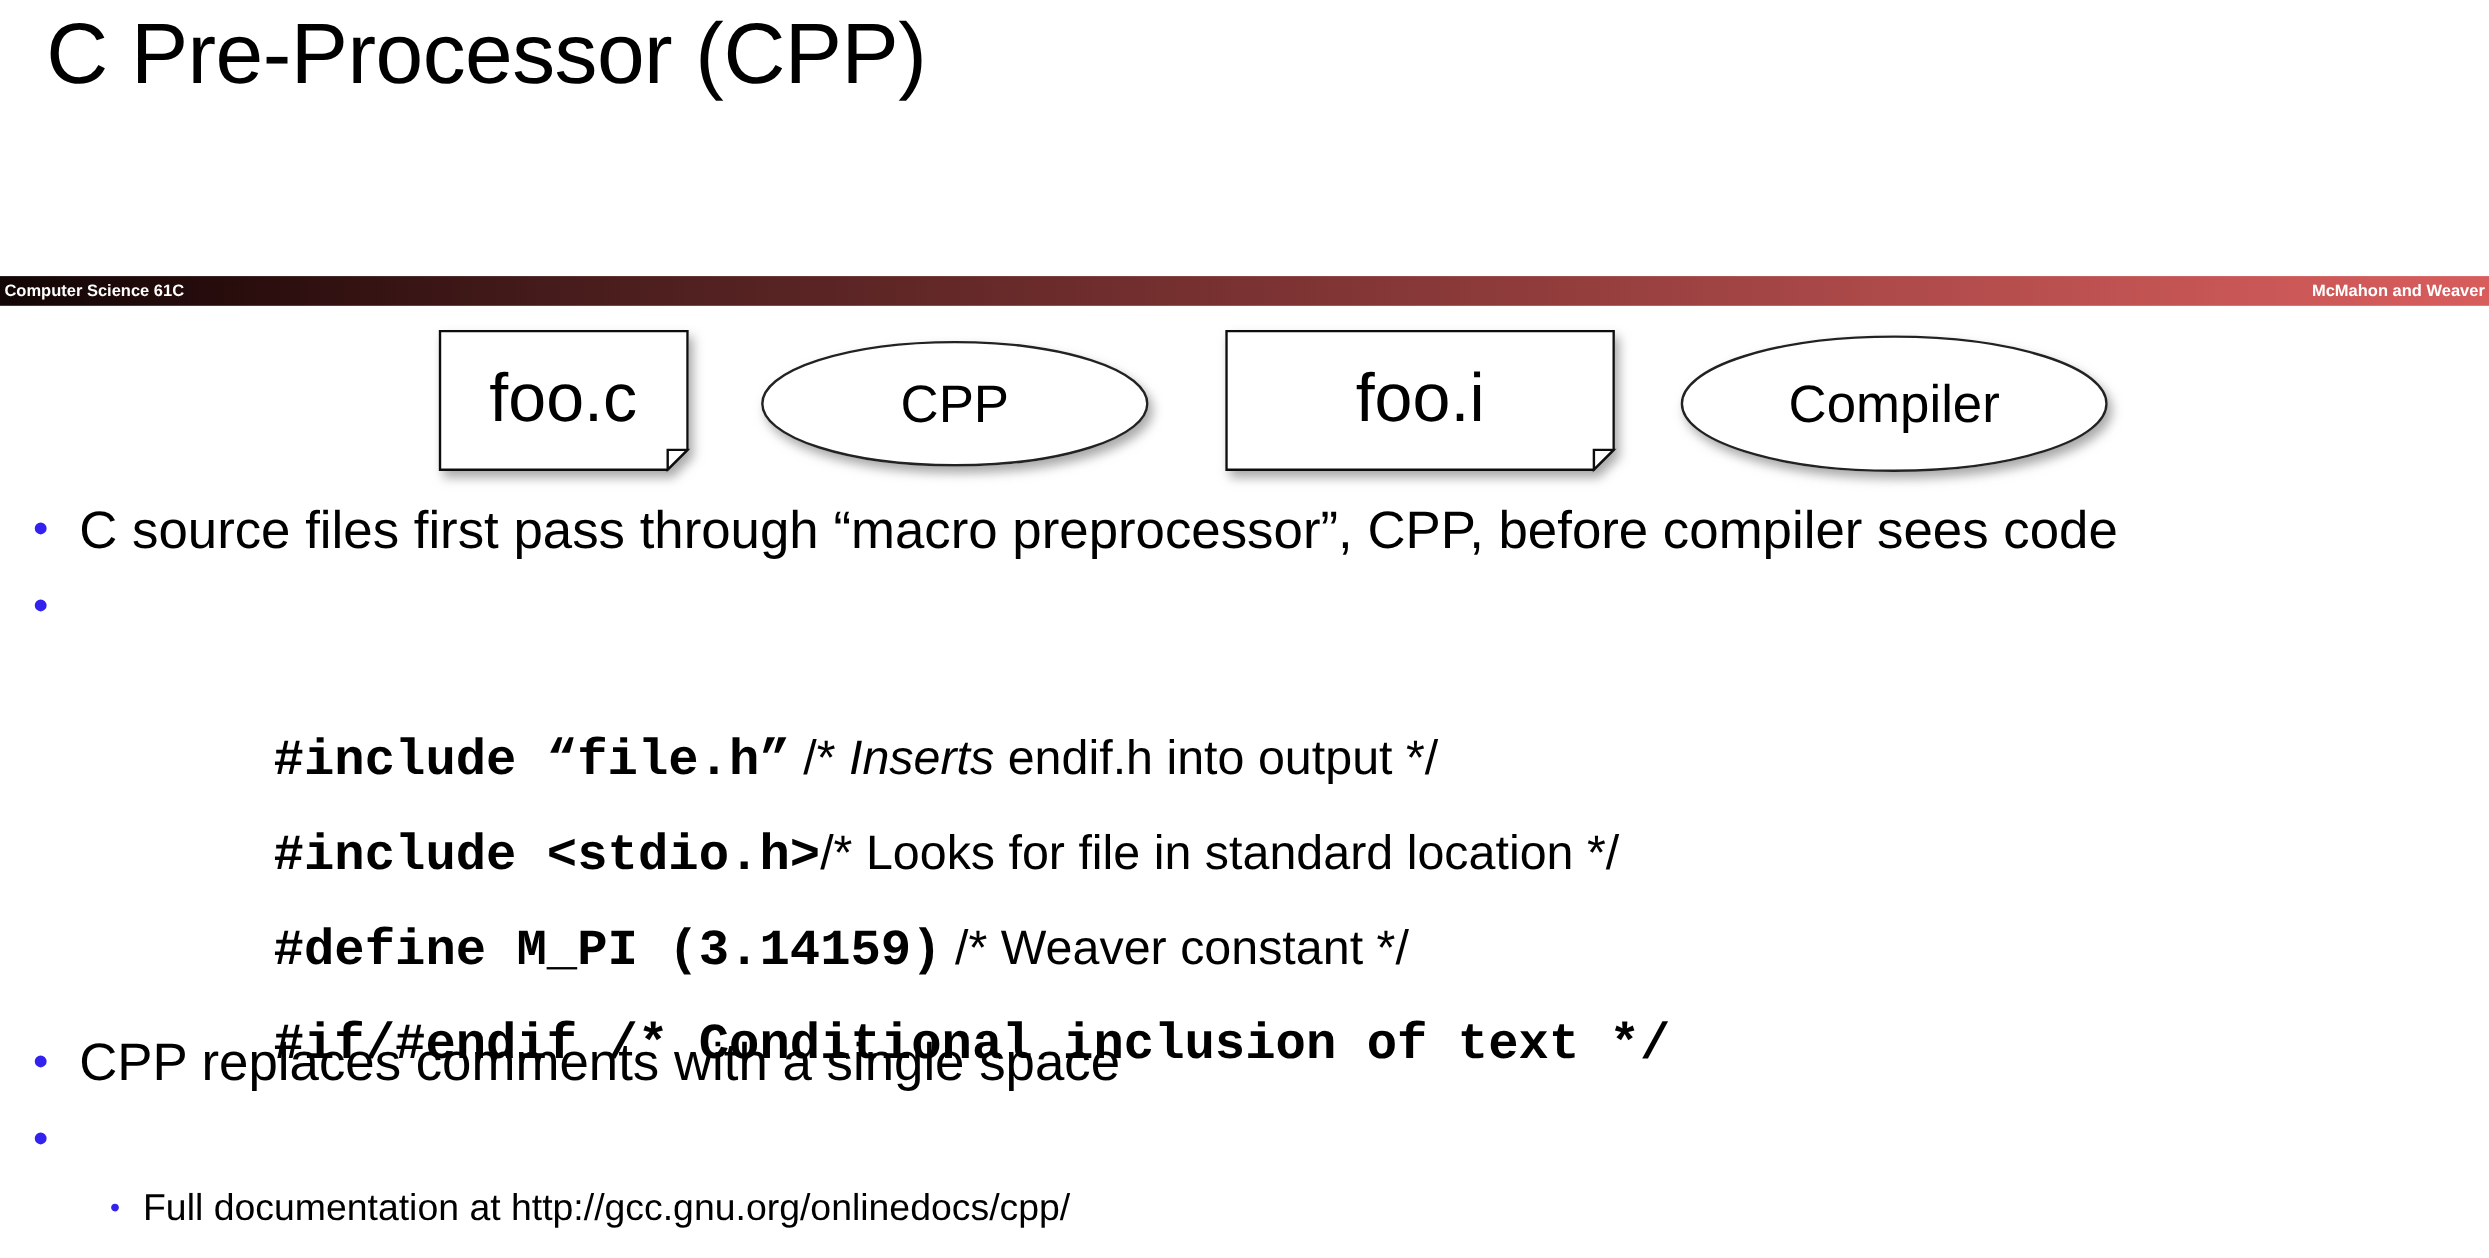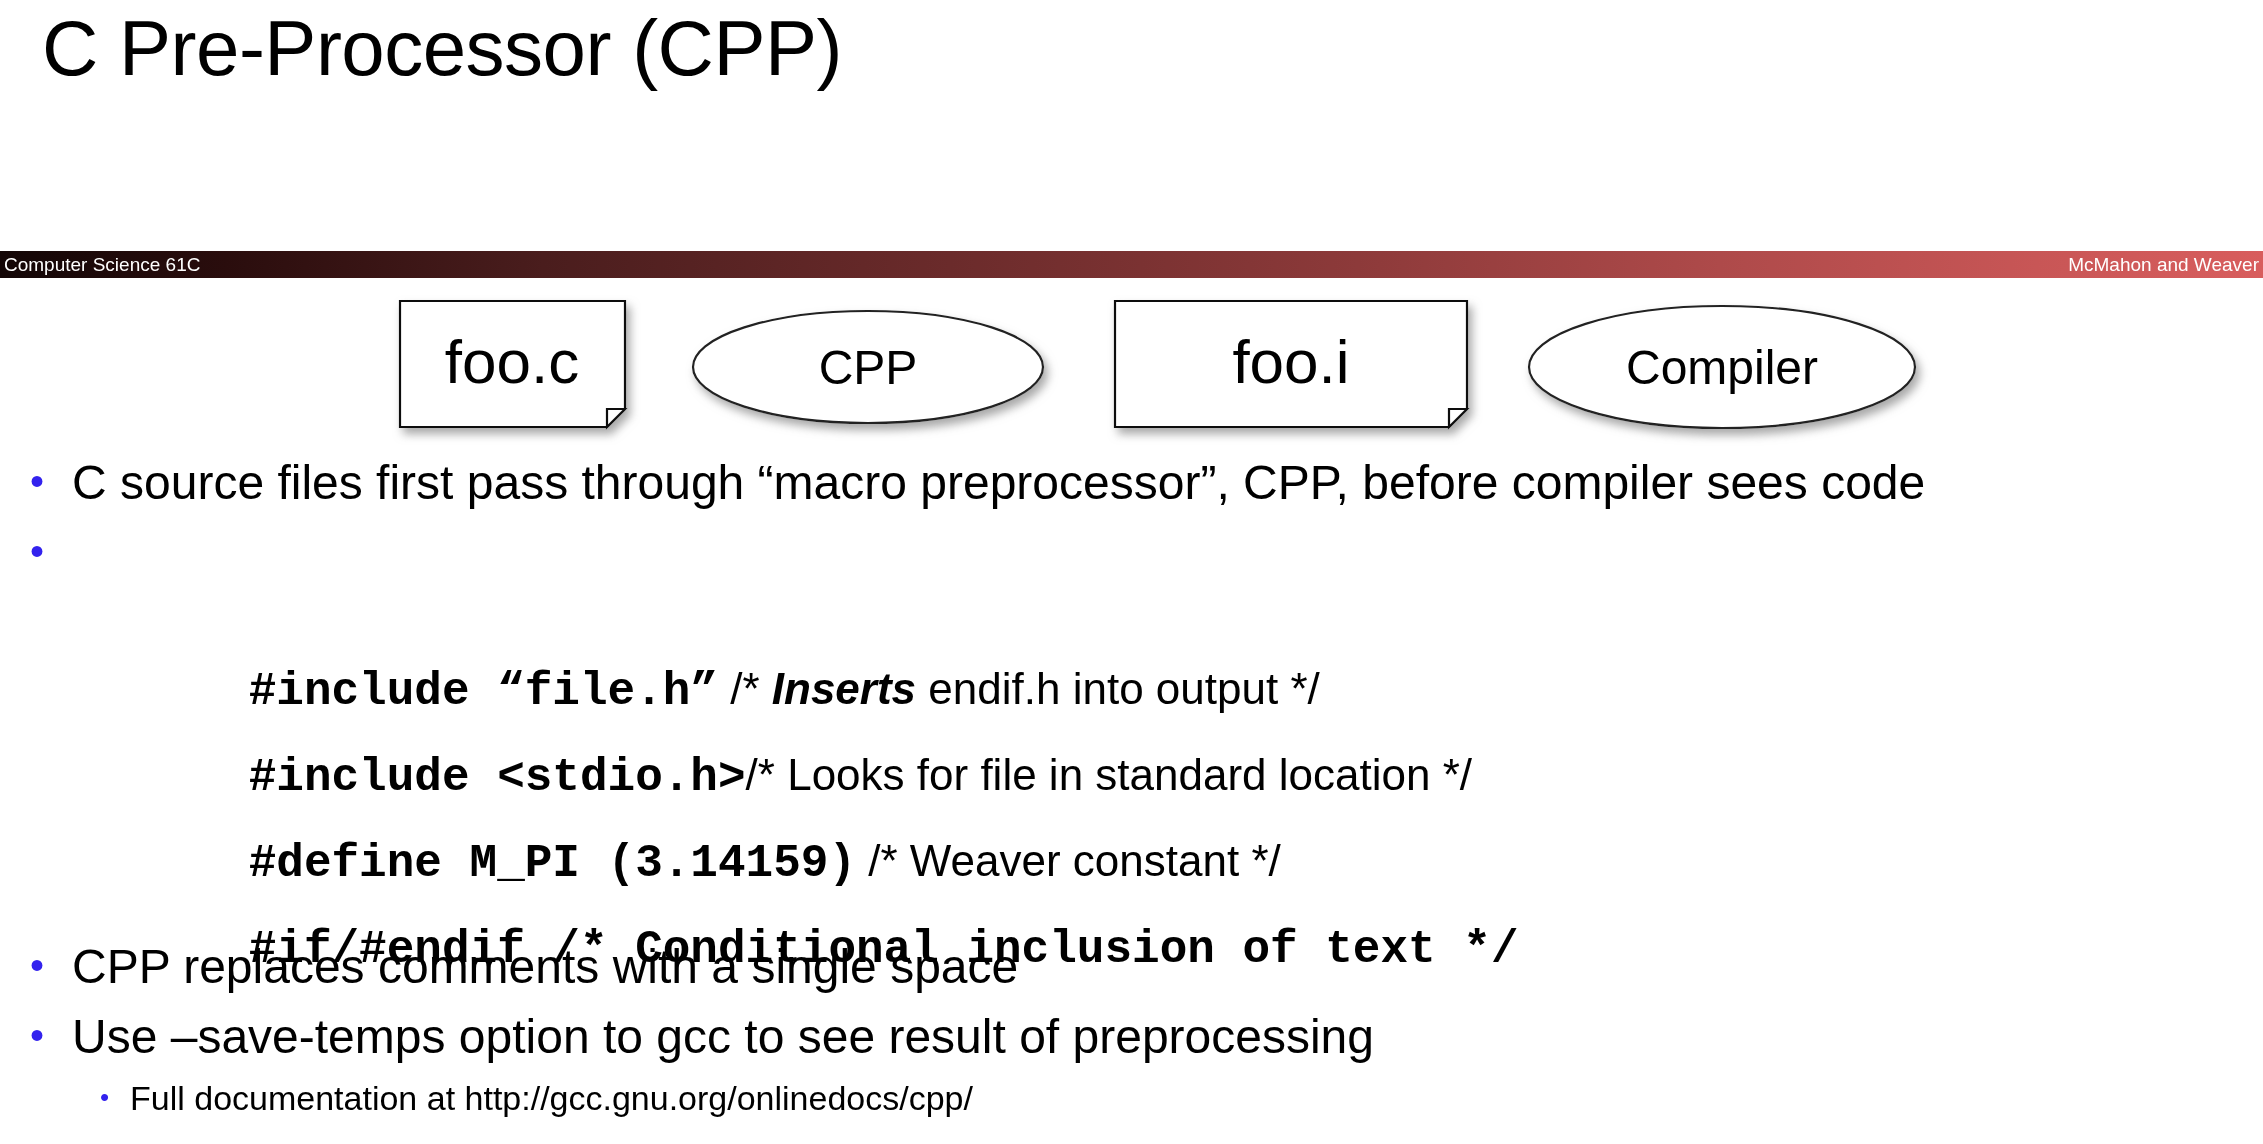--- a/index.html
+++ b/index.html
@@ -46,22 +46,22 @@
         #c85656 90%,
         #d85d5d 100%);
     display: flex;
     align-items: center;
     justify-content: space-between;
     box-sizing: border-box;
     padding: 0 4px;
   }
   .ribbon-text {
     color: #ffffff;
-    font-size: 19px;
-    font-weight: normal;
+    font-size: 15px;
+    font-weight: bold;
     line-height: 1;
     white-space: nowrap;
   }
 
   
   #pipeline {
     position: absolute;
     left: 0;
     top: 283px;
     width: 2049px;
@@ -143,21 +143,21 @@
     font-weight: bold;
     font-size: 46px;
   }
   .cmt {
     font-family: "Liberation Sans", sans-serif;
     font-weight: 400;
     font-size: 44px;
   }
   .cmt-em {
     font-family: "Liberation Sans", sans-serif;
-    font-weight: bold;
+    font-weight: normal;
     font-style: italic;
     font-size: 44px;
   }
 
   .subbullet-row {
     display: flex;
     align-items: flex-start;
     padding-left: 100px;
     height: 44px;
   }
@@ -266,21 +266,20 @@
     </span>
   </div>
 
   <div class="bullet-row">
     <span class="bullet-dot">•</span>
     <span class="bullet-text">CPP replaces comments with a single space</span>
   </div>
 
   <div class="bullet-row">
     <span class="bullet-dot">•</span>
-    <span class="bullet-text">Use –save-temps option to gcc to see result of preprocessing</span>
   </div>
 
   <div class="subbullet-row">
     <span class="subbullet-dot">•</span>
     <span class="subbullet-text">Full documentation at http://gcc.gnu.org/onlinedocs/cpp/</span>
   </div>
 
 </div>
 
 </body></html>

